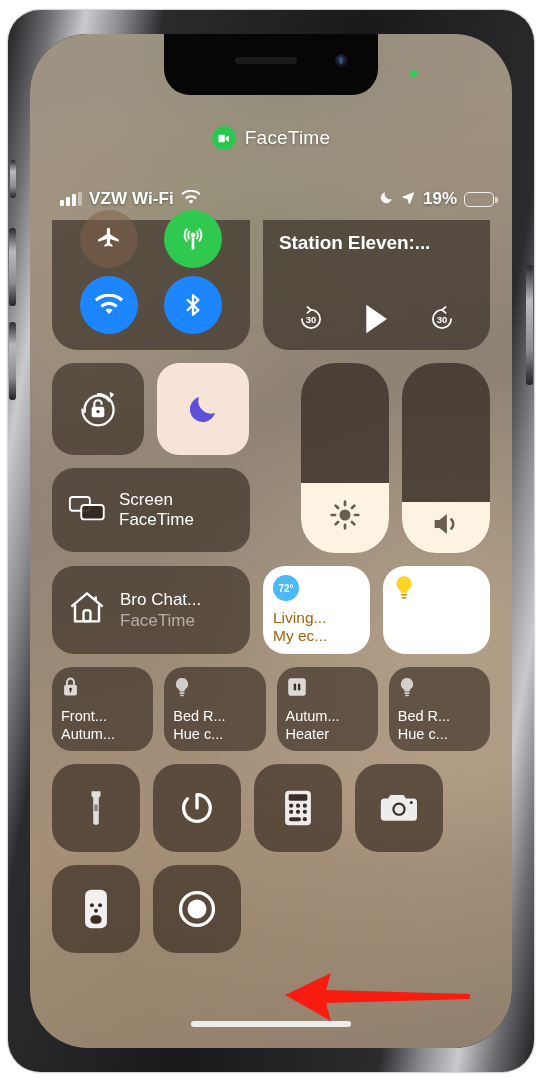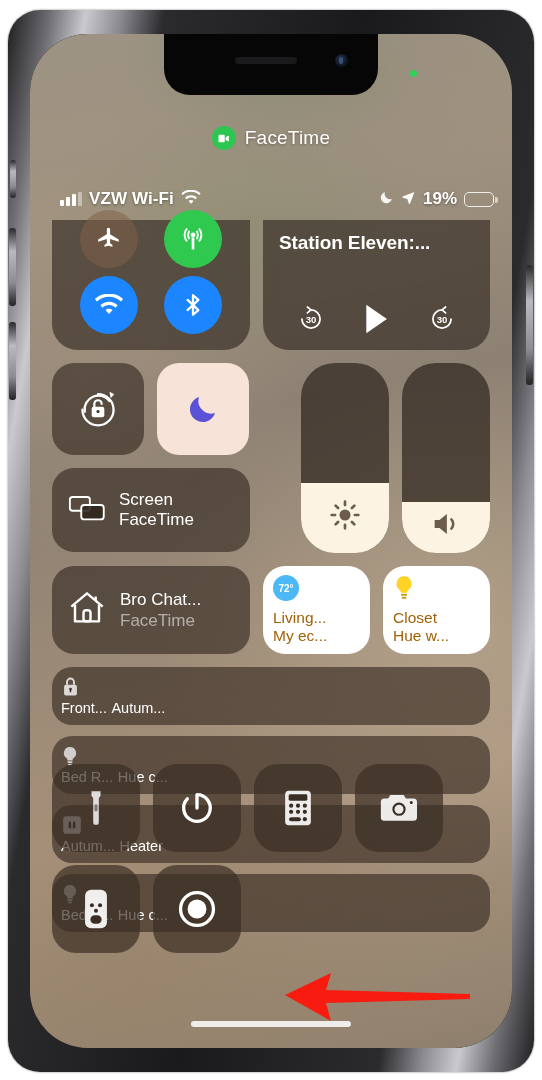--- a/index.html
+++ b/index.html
@@ -245,21 +245,21 @@
     white-space: nowrap; overflow: hidden;
   }
   #thermostat-badge {
     width: 26px; height: 26px; border-radius: 50%;
     background: #4cb8f5;
     color: #fff; font-size: 10px; font-weight: 700;
     display: flex; align-items: center; justify-content: center; text-align: right;
   }
 
   
-  #row-accessories { height: 84px; gap: 11px; flex-direction: column; }
+  #row-accessories { height: 84px; gap: 11px; }
   .small-accessory {
     flex: 1; height: 84px; border-radius: 20px;
     background: rgba(58,46,36,.66);
     padding: 8px 9px;
     display: flex; flex-direction: column; justify-content: space-between;
   }
   .small-accessory .acc-label {
     color: #fff; font-size: 14.5px; line-height: 1.16;
     white-space: nowrap; overflow: hidden;
   }
@@ -494,24 +494,20 @@
           </div>
 
           <div class="accessory-card">
             <span>
               <svg width="22" height="26" viewBox="0 0 24 28" fill="#ffd426">
                 <path d="M12 1.2a8.2 8.2 0 0 0-4.7 14.9c.8.6 1.2 1.5 1.2 2.4v.7h7v-.7c0-.9.4-1.8 1.2-2.4A8.2 8.2 0 0 0 12 1.2z"></path>
                 <rect x="8.6" y="20.4" width="6.8" height="2.1" rx="1" fill="#c9a21c"></rect>
                 <rect x="9.3" y="23.6" width="5.4" height="2" rx="1" fill="#c9a21c"></rect>
               </svg>
             </span>
-            <span>
-              <span class="acc-label">Closet</span>
-              <span class="acc-label">Hue w...</span>
-            </span>
           </div>
         </div>
 
         <div class="cc-row" id="row-accessories">
 
           <div class="small-accessory">
             <span class="acc-icon-slot">
               <svg width="19" height="22" viewBox="0 0 20 24" fill="none">
                 <rect x="3" y="9.6" width="14" height="11.6" rx="2.2" fill="rgba(255,255,255,.78)"></rect>
                 <path d="M6.2 9.6V6.6a3.8 3.8 0 0 1 7.6 0v3" stroke="rgba(255,255,255,.78)" stroke-width="2.1" fill="none"></path>

